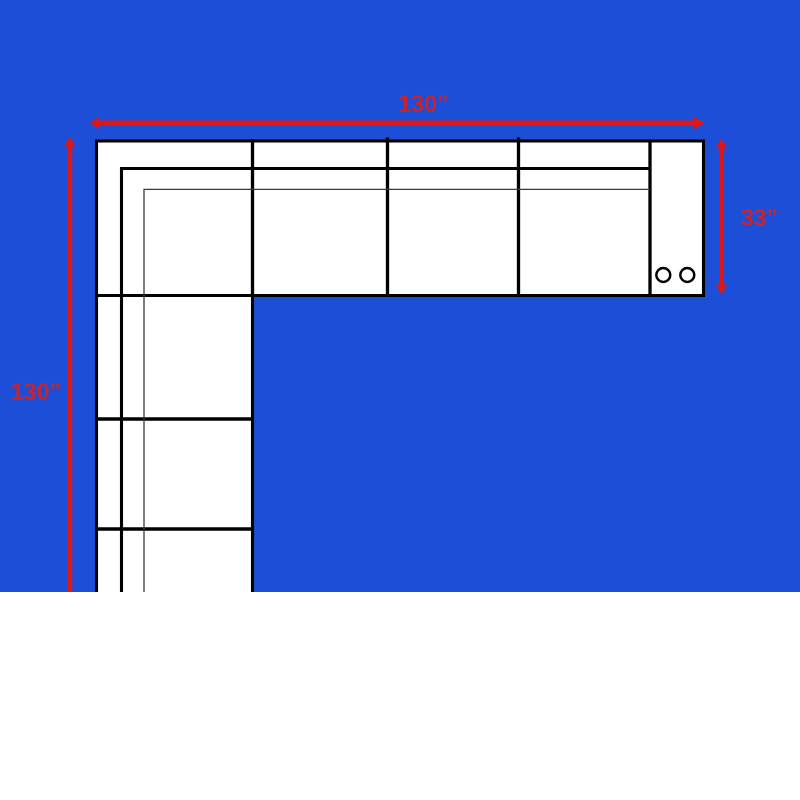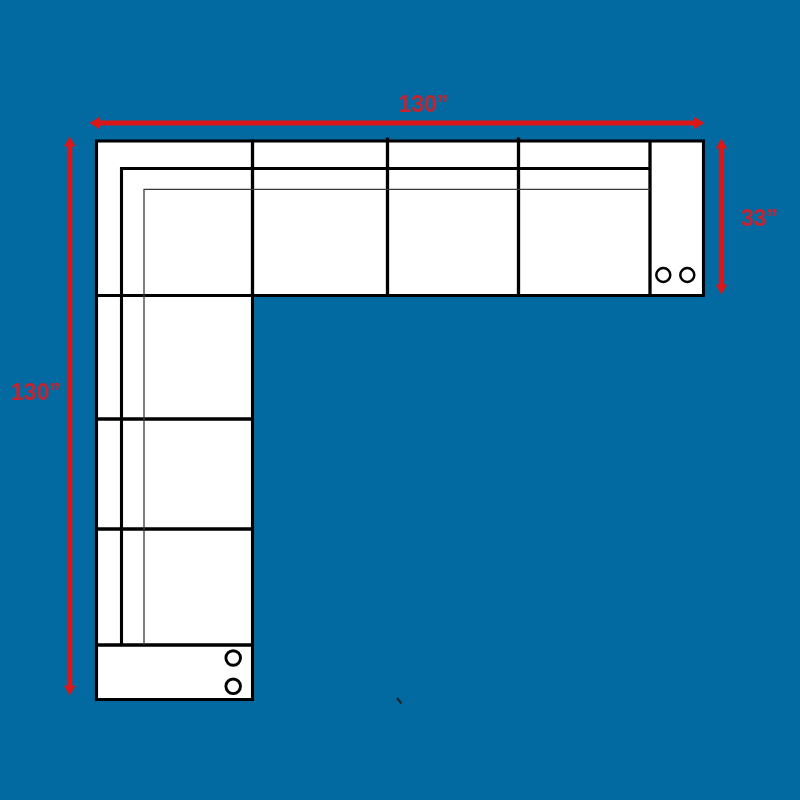--- a/index.html
+++ b/index.html
@@ -1,16 +1,16 @@
 <!DOCTYPE html>
 <html><head>
 <meta charset="utf-8">
 <style>
   html,body{margin:0;padding:0;background:#ffffff;}
-  .page{width:800px;height:800px;position:relative;overflow:hidden;background:#0369a1;}
+  .page{width:800px;height:592px;position:relative;overflow:hidden;background:#1d4ed8;}
   svg{display:block;}
   text{font-family:"Liberation Sans",sans-serif;font-weight:bold;}
 </style>
 </head>
 <body>
 <div class="page">
 <svg width="800" height="800" viewBox="0 0 800 800" style="filter:blur(0.45px)">
 
   <path d="M96.5,141 H703.5 V295.5 H252.5 V699.5 H96.5 Z" fill="#ffffff" stroke="#000000" stroke-width="3.1"></path>
 

